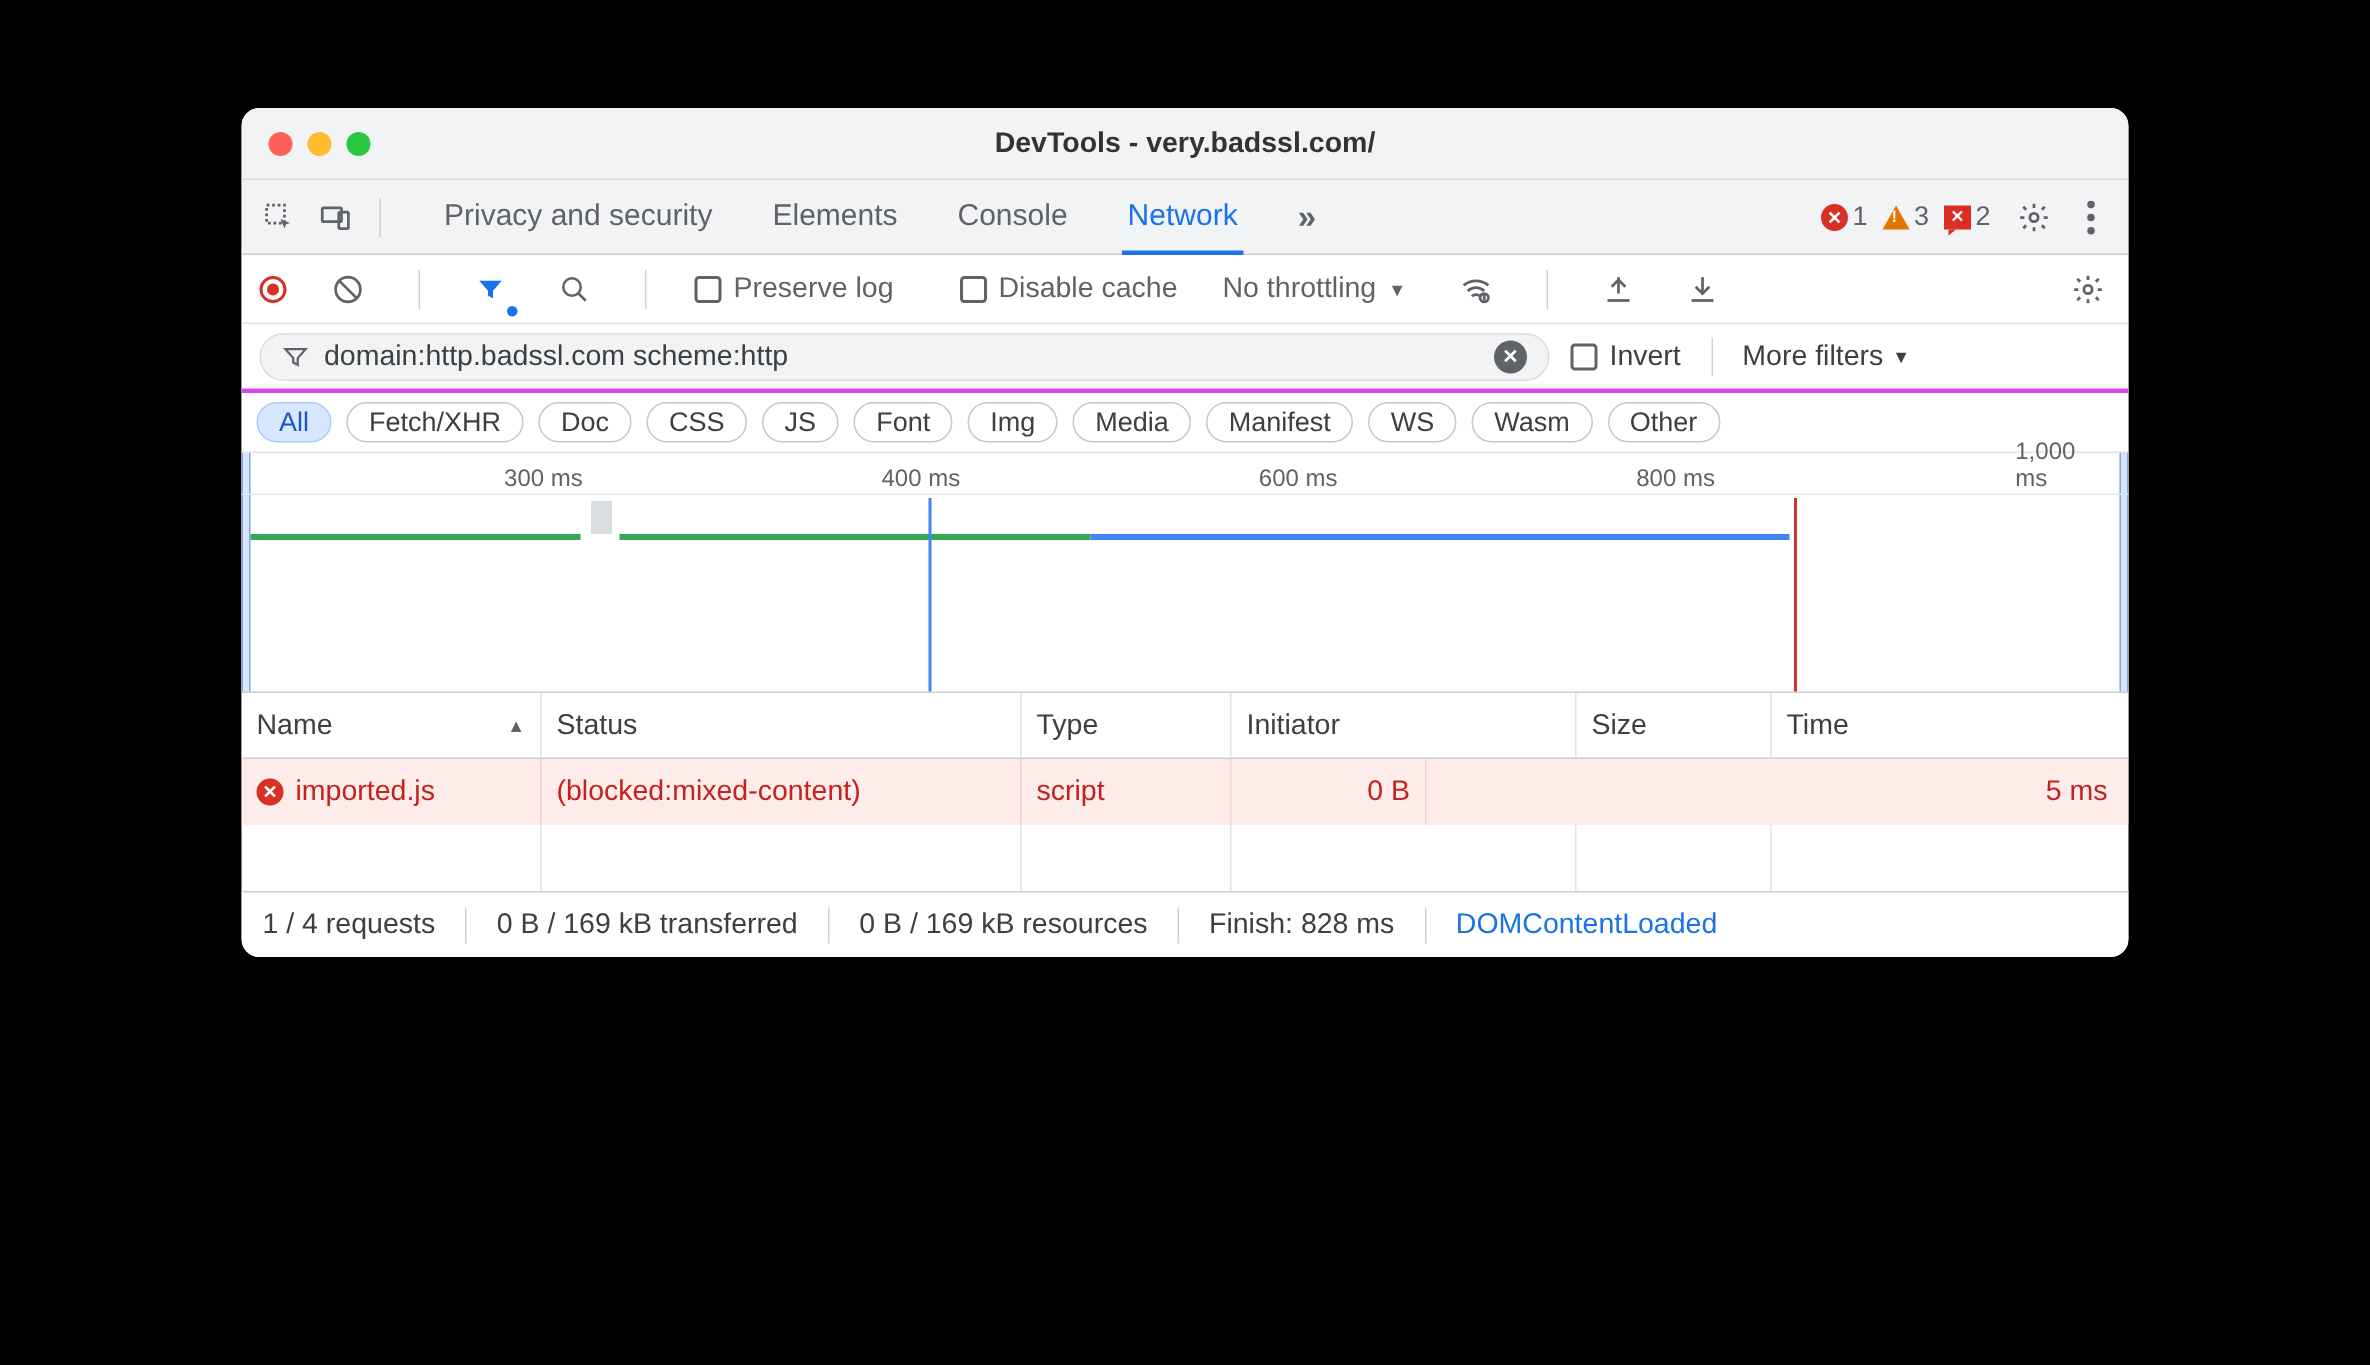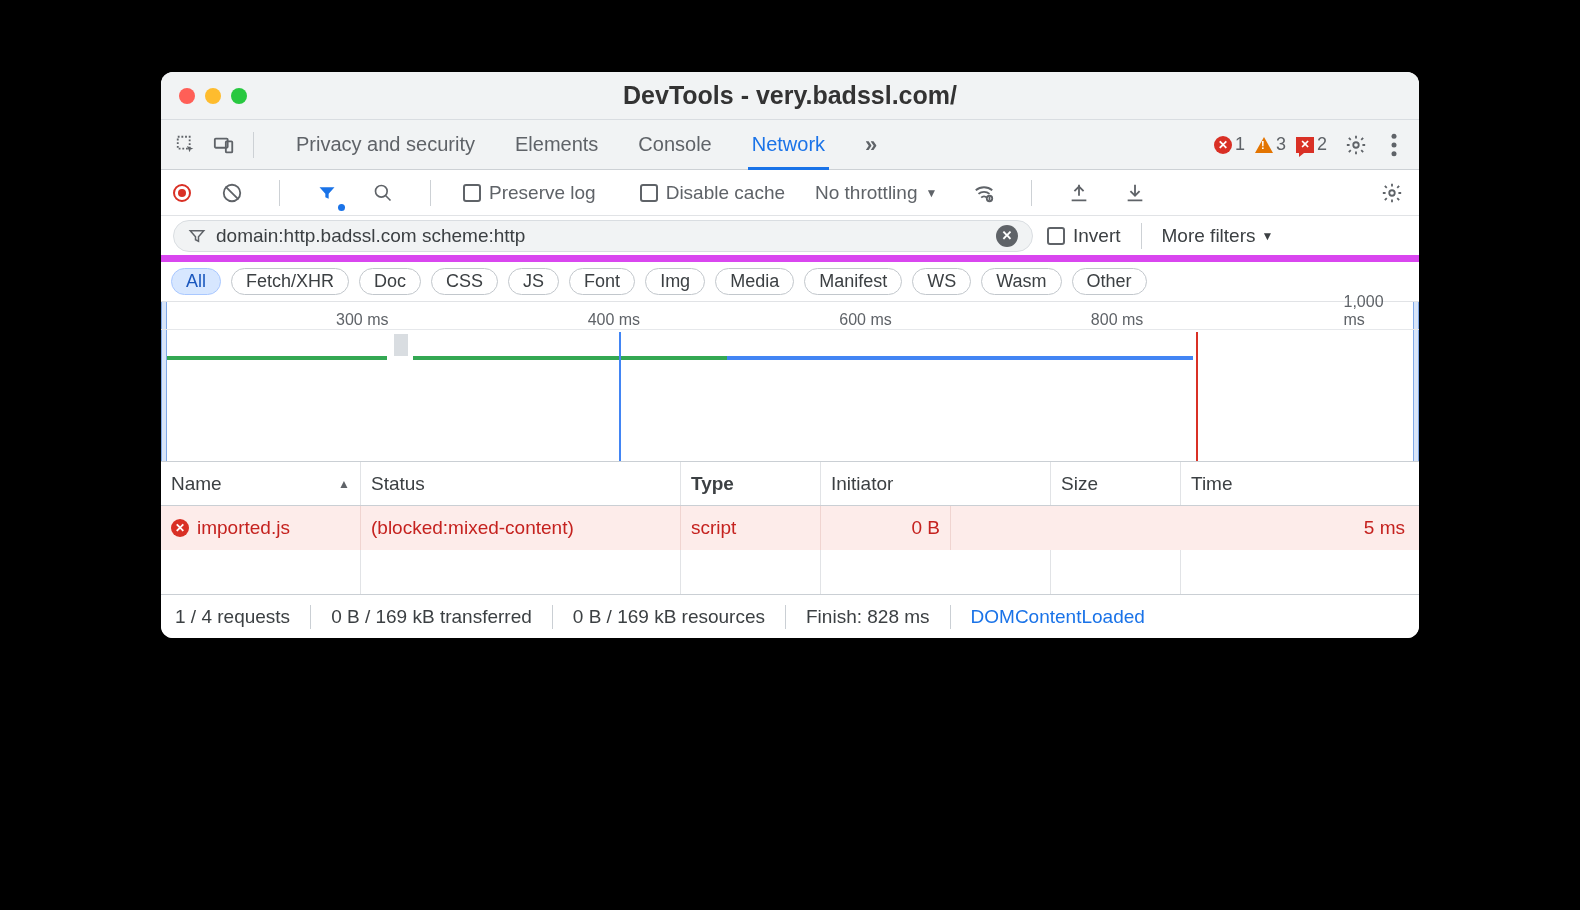--- a/index.html
+++ b/index.html
@@ -27,21 +27,21 @@
     display: flex;
     align-items: center;
     position: relative;
     border-bottom: 1px solid #d9dde1;
   }
   .traffic { display: flex; gap: 10px; padding-left: 18px; }
   .dot { width: 16px; height: 16px; border-radius: 50%; }
   .dot.red { background: #ff5f57; }
   .dot.yellow { background: #febc2e; }
   .dot.green { background: #28c840; }
-  .title { position: absolute; left: 0; right: 0; text-align: center; font-size: 25px; font-weight: 600; color: #333; pointer-events: none; }
+  .title { position: absolute; left: 0; right: 0; text-align: center; font-size: 19px; font-weight: 600; color: #333; pointer-events: none; }
 
   
   .topbar {
     height: 50px;
     background: #f1f3f4;
     display: flex;
     align-items: center;
     padding: 0 10px;
     gap: 8px;
     border-bottom: 1px solid #cdd1d5;
@@ -73,21 +73,21 @@
   .funnel { color:#1a73e8; position:relative;}
   .funnel .d { position:absolute; right:-3px; bottom:-3px; width:7px; height:7px; border-radius:50%; background:#1a73e8;}
   .chk { display:flex; align-items:center; gap:8px; }
   .chk .box{ width:18px; height:18px; border:2px solid #5f6368; border-radius:3px; }
   .throttling { display:flex; align-items:center; gap:8px; margin-left:4px; }
   .carets { color:#5f6368; font-size:12px; }
   .spacer { flex:1; }
 
   
   .filterbar {
-    height:46px; background:#fff; border-bottom:7px solid #d946ef; display:flex; align-items:center; padding:0 12px; gap:14px; font-size:19px; color:#3c4043;
+    height:46px; background:#fff; border-bottom:3px solid #d946ef; display:flex; align-items:center; padding:0 12px; gap:14px; font-size:19px; color:#3c4043;
   }
   .filter-input{ display:flex; align-items:center; gap:10px; background:#f1f3f4; border:1px solid #d9dde1; border-radius:18px; padding:4px 14px; flex:1; max-width:860px;}
   .filter-input .text{ color:#3c4043; font-size:19px; flex:1; }
   .clear { width:22px; height:22px; border-radius:50%; background:#5f6368; color:#fff; display:flex; align-items:center; justify-content:center; font-size:13px; font-weight:700;}
   .morefilters { display:flex; align-items:center; gap:6px; color:#3c4043;}
 
   
   .chipbar { padding:6px 10px; display:flex; gap:10px; background:#fff; border-bottom:1px solid #e1e3e6;}
   .chip { border:1px solid #c2c7cc; border-radius:14px; padding:2px 14px; font-size:18px; color:#3c4043; cursor:pointer;}
   .chip.active { background:#d7e7ff; border-color:#a9c8ff; color:#1a57be; }
@@ -104,21 +104,21 @@
   .vline.bl{ background:#4285f4;}
   .vline.rd{ background:#d93025;}
   .edgehandle{ position:absolute; top:0; bottom:0; width:6px; background:rgba(100,150,230,0.25); border-left:1px solid #7fa9e8; border-right:1px solid #7fa9e8;}
   .marker { position:absolute; top:32px; width:14px; height:22px; background:#d9dde1; }
 
   
   .thead { display:flex; height:44px; border-bottom:1px solid #cacfd4; background:#fff; font-size:19px; color:#3c4043;}
   .th { padding:0 10px; display:flex; align-items:center; border-right:1px solid #e1e3e6;}
   .th.name{ width:200px; justify-content:space-between;}
   .th.status{ width:320px;text-align:right;}
-  .th.type{ width:140px;font-weight:bold;}
+  .th.type{ width:140px;}
   .th.init{ width:230px;}
   .th.size{ width:130px; justify-content:flex-start;}
   .th.time{ flex:1; border-right:none;}
   .sortarrow{ font-size:12px; color:#5f6368;}
   .trow { display:flex; height:44px; background:#fdecea; color:#c5221f; font-size:19px;}
   .td{ padding:0 10px; display:flex; align-items:center; border-right:1px solid #f0d4d0;}
   .td.name{ width:200px; gap:8px;}
   .td.status{ width:320px;}
   .td.type{ width:140px;}
   .td.init{ width:230px; text-decoration:underline;}

